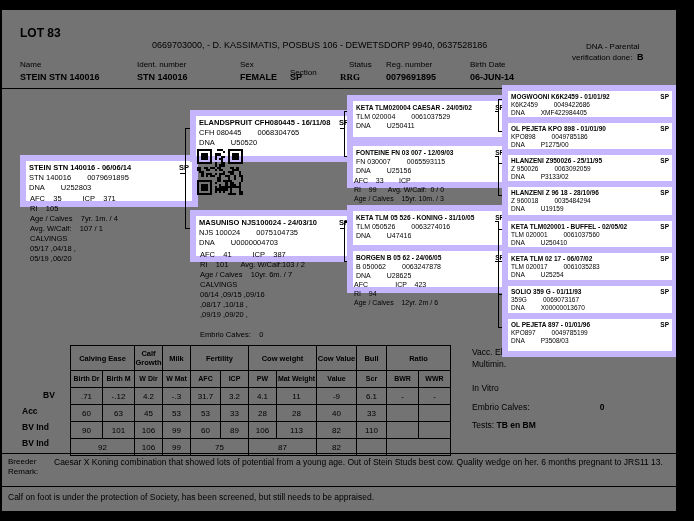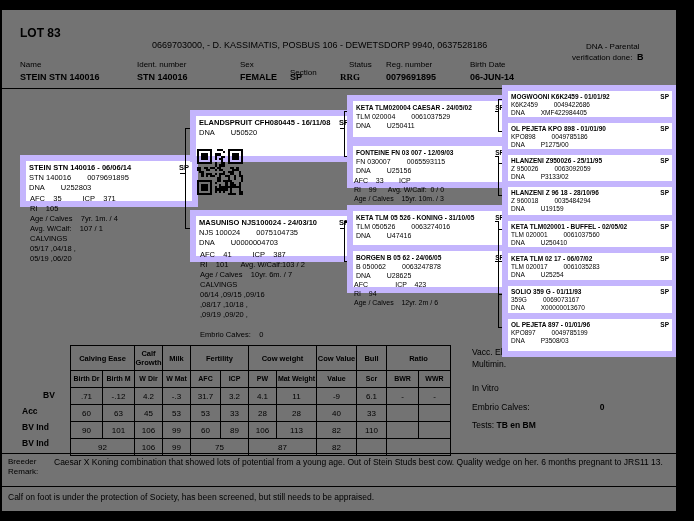--- a/index.html
+++ b/index.html
@@ -94,20 +94,21 @@
         <span>SP</span>
       </div>
       <div class="l2"><span>STN 140016</span><span class="gap">0079691895</span></div>
       <div class="l2"><span>DNA</span><span class="gap">U252803</span></div>
     </div>
     <div class="pedbox" style="left: 188px; top: 100px; width: 150px; height: 36px;">
       <div class="l1">
         <span class="nm">ELANDSPRUIT CFH080445 - 16/11/08</span>
         <span>SP</span>
       </div>
+      <div class="l2"><span>CFH 080445</span><span class="gap">0068304765</span></div>
       <div class="l2"><span>DNA</span><span class="gap">U50520</span></div>
     </div>
     <div class="pedbox" style="left: 188px; top: 200px; width: 150px; height: 36px;">
       <div class="l1">
         <span class="nm">MASUNISO NJS100024 - 24/03/10</span>
         <span>SP</span>
       </div>
       <div class="l2"><span>NJS 100024</span><span class="gap">0075104735</span></div>
       <div class="l2"><span>DNA</span><span class="gap">U0000004703</span></div>
     </div>

